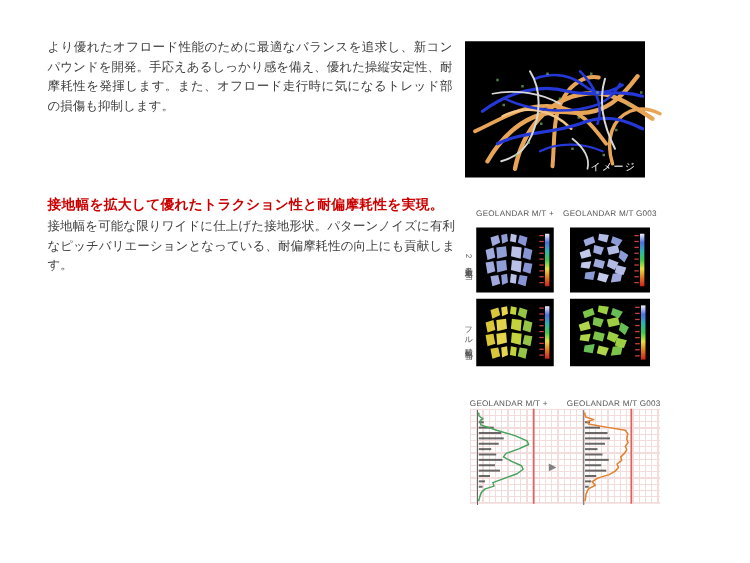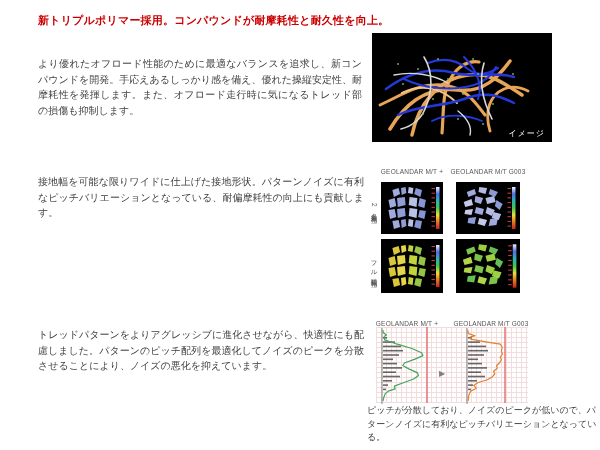--- a/index.html
+++ b/index.html
@@ -8,21 +8,21 @@
     font-family:"Liberation Sans","DejaVu Sans",sans-serif;
   }
   .abs{position:absolute;}
   .sec-heading{
     font-size:11px;font-weight:bold;color:#cc0000;white-space:nowrap;letter-spacing:0.2px;
   }
   .sec-body{
     font-size:10px;line-height:15.5px;color:#3f3f3f;text-align:justify;
   }
   
-  #fig-polymer{left:372px;top:33px;width:180px;height:109px;background:#000;}
+  #fig-polymer{left:372px;top:33px;width:144px;height:109px;background:#000;}
   #fig-polymer svg{position:absolute;left:0;top:0;}
   .img-caption{
     position:absolute;right:7px;bottom:3px;color:#ffffff;font-size:8px;letter-spacing:1px;
   }
   
   #fig-contact{left:368px;top:165px;width:162px;height:140px;}
   .col-title{
     position:absolute;top:3px;transform:translateX(-50%);
     font-size:6.5px;color:#555;white-space:nowrap;letter-spacing:0.2px;
   }
@@ -49,22 +49,21 @@
   }
   #pitch-caption{
     left:367px;top:404px;width:232px;font-size:9px;line-height:13.5px;color:#3f3f3f;
   }
 </style>
 </head>
 <body>
 
 <div id="page">
 
-  <div class="abs sec-heading" style="left:38px;top:13px;">新トリプルポリマー採用。コンパウンドが耐摩耗性と耐久性を向上。</div>
-  <div class="abs sec-body" style="left:38px;top:31px;width:324px;margin-top:25px;">より優れたオフロード性能のために最適なバランスを追求し、新コンパウンドを開発。手応えあるしっかり感を備え、優れた操縦安定性、耐摩耗性を発揮します。また、オフロード走行時に気になるトレッド部の損傷も抑制します。</div>
+  <div class="abs sec-body" style="left:38px;top:31px;width:324px;">より優れたオフロード性能のために最適なバランスを追求し、新コンパウンドを開発。手応えあるしっかり感を備え、優れた操縦安定性、耐摩耗性を発揮します。また、オフロード走行時に気になるトレッド部の損傷も抑制します。</div>
   <div class="abs" id="fig-polymer">
     <svg id="polymer-svg" width="158" height="109" viewBox="0 0 158 109">
         <path d="M18,96 C38,62 62,54 86,57 C112,60 126,44 138,28" stroke="#e8a558" stroke-width="3.5" fill="none" stroke-linecap="round"></path>
         <path d="M40,102 C46,72 66,46 96,42 C116,39 132,50 150,62" stroke="#e8a558" stroke-width="3.5" fill="none" stroke-linecap="round"></path>
         <path d="M70,100 C72,76 70,60 79,45 C85,34 96,27 107,29" stroke="#e8a558" stroke-width="3.2" fill="none" stroke-linecap="round"></path>
         <path d="M8,72 C30,62 46,50 71,52 C92,54 101,66 113,82" stroke="#e8a558" stroke-width="3" fill="none" stroke-linecap="round"></path>
         <path d="M118,98 C112,78 118,62 132,56 C142,52 150,55 156,58" stroke="#e8a558" stroke-width="2.8" fill="none" stroke-linecap="round"></path>
         <path d="M30,60 C50,50 70,55 85,70" stroke="#f2c488" stroke-width="2" fill="none" stroke-linecap="round"></path>
         <path d="M14,56 C36,40 60,34 82,40 C102,45 122,38 142,44" stroke="#2438d8" stroke-width="2.5" fill="none" stroke-linecap="round"></path>
         <path d="M26,82 C46,72 70,74 92,66 C112,58 126,62 142,70" stroke="#2438d8" stroke-width="2.5" fill="none" stroke-linecap="round"></path>
@@ -89,20 +88,21 @@
         <rect x="100" y="25" width="2" height="2" fill="#7fbf6f" opacity="0.65"></rect>
         <rect x="130" y="50" width="2" height="2" fill="#7fbf6f" opacity="0.65"></rect>
         <rect x="40" y="90" width="2" height="2" fill="#7fbf6f" opacity="0.65"></rect>
         <rect x="110" y="90" width="2" height="2" fill="#7fbf6f" opacity="0.65"></rect>
         <rect x="140" y="40" width="2" height="2" fill="#7fbf6f" opacity="0.65"></rect>
         <rect x="25" y="30" width="2" height="2" fill="#7fbf6f" opacity="0.65"></rect>
       </svg>
     <span class="img-caption">イメージ</span>
   </div>
 
+  <div class="abs sec-heading" style="left:38px;top:156px;">接地幅を拡大して優れたトラクション性と耐偏摩耗性を実現。</div>
   <div class="abs sec-body" style="left:38px;top:174px;width:326px;">接地幅を可能な限りワイドに仕上げた接地形状。パターンノイズに有利なピッチバリエーションとなっている、耐偏摩耗性の向上にも貢献します。</div>
 
   <div class="abs" id="fig-contact">
     <div class="col-title" style="left:44px;">GEOLANDAR M/T +</div>
     <div class="col-title" style="left:120px;">GEOLANDAR M/T G003</div>
 
     <div class="row-label" style="top:17px;height:52px;">2名乗車相当</div>
     <div class="row-label" style="top:74px;height:54px;">フル積載相当</div>
 
     <div class="patch-panel" style="left:13px;top:17px;width:62px;height:52px;">
@@ -268,21 +268,20 @@
           <rect x="50.5" y="20.1" width="3.5" height="1" fill="#cc4040"></rect>
           <rect x="50.5" y="24.8" width="3.5" height="1" fill="#cc4040"></rect>
           <rect x="50.5" y="29.5" width="3.5" height="1" fill="#cc4040"></rect>
           <rect x="50.5" y="34.2" width="3.5" height="1" fill="#cc4040"></rect>
           <rect x="50.5" y="38.9" width="3.5" height="1" fill="#cc4040"></rect>
           <rect x="50.5" y="43.6" width="3.5" height="1" fill="#cc4040"></rect>
         </svg>
     </div>
   </div>
 
-  <div class="abs sec-body" style="left:38px;top:327px;width:326px;">トレッドパターンをよりアグレッシブに進化させながら、快適性にも配慮しました。パターンのピッチ配列を最適化してノイズのピークを分散させることにより、ノイズの悪化を抑えています。</div>
 
   <div class="abs" id="fig-pitch">
     <div class="graph-title" style="left:39px;">GEOLANDAR M/T +</div>
     <div class="graph-title" style="left:123px;">GEOLANDAR M/T G003</div>
     <div id="graph-grid"></div>
     <svg id="graph-svg" width="164" height="120" viewBox="0 0 164 120">
         <line x1="59" y1="10" x2="59" y2="86" stroke="#e06060" stroke-width="1.3"></line>
         <line x1="14" y1="11" x2="14" y2="87" stroke="#666" stroke-width="0.8"></line>
         <rect x="15" y="20" width="4" height="1.6" fill="#444" opacity="0.8"></rect>
         <rect x="15" y="24.3" width="12" height="1.6" fill="#444" opacity="0.8"></rect>
@@ -311,15 +310,14 @@
         <rect x="100" y="54.4" width="13" height="1.6" fill="#444" opacity="0.8"></rect>
         <rect x="100" y="58.699999999999996" width="17" height="1.6" fill="#444" opacity="0.8"></rect>
         <rect x="100" y="63" width="9" height="1.6" fill="#444" opacity="0.8"></rect>
         <rect x="100" y="67.3" width="5" height="1.6" fill="#444" opacity="0.8"></rect>
         <rect x="100" y="71.6" width="3" height="1.6" fill="#444" opacity="0.8"></rect>
         <polyline points="99.7,13.0 100.5,16.6 107.1,18.7 102.0,20.1 102.7,22.2 119.3,25.1 132.3,27.2 134.2,30.0 133.4,34.3 134.5,37.1 132.3,40.0 133.4,42.8 131.6,45.7 128.6,48.5 129.3,51.3 125.6,54.2 126.8,57.0 124.2,59.9 119.3,62.7 110.1,65.5 105.7,68.4 108.3,71.2 102.7,74.1 100.8,78.3 100.1,84.0" fill="none" stroke="#e08030" stroke-width="1.2" stroke-linejoin="round"></polyline>
       </svg>
     <div class="arrow-glyph">▶</div>
   </div>
 
-  <div class="abs" id="pitch-caption">ピッチが分散しており、ノイズのピークが低いので、パターンノイズに有利なピッチバリエーションとなっている。</div>
 
 </div>
 
 </body></html>

